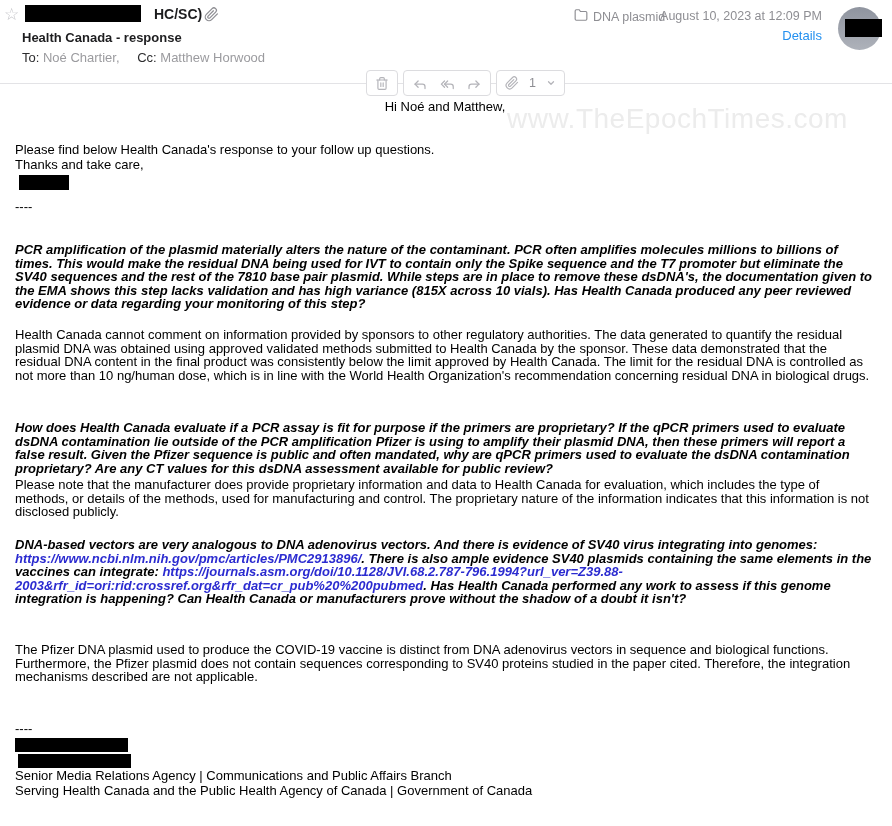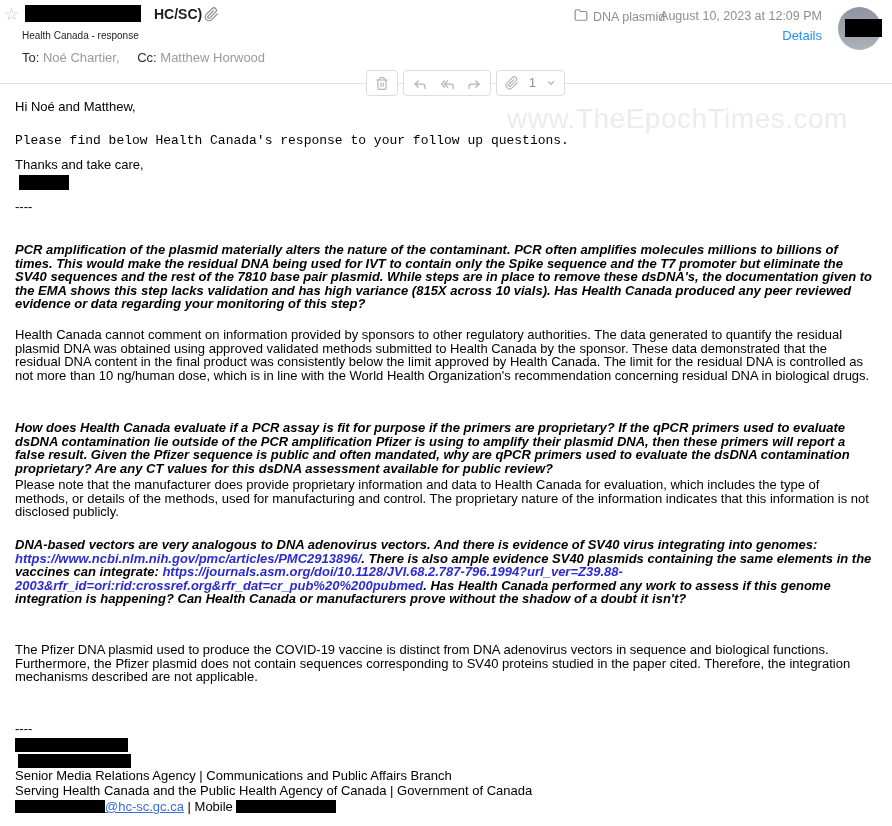--- a/index.html
+++ b/index.html
@@ -7,21 +7,21 @@
   .page {
     position:relative; width:892px; height:826px; background:#fff;
     font-family:"Liberation Sans", sans-serif; color:#000; overflow:hidden;
   }
   
   .star { position:absolute; left:4px; top:4px; font-size:17px; color:#c6c6ca; }
   .redact { background:#000; display:inline-block; }
   .r-name { position:absolute; left:25px; top:5px; width:116px; height:17px; }
   .sender-suffix { position:absolute; left:143px; top:6px; font-size:14px; font-weight:bold; color:#1c1c1e;margin-left:11px; }
   .hdr-clip { position:absolute; left:204px; top:7px; color:#8e8e93; }
-  .subject { position:absolute; left:22px; top:30px; font-size:10px; color:#1d1d1f; }
+  .subject { position:absolute; left:22px; top:30px; font-size:13px; color:#1d1d1f;font-weight:bold; }
   .to-line { position:absolute; left:22px; top:50px; font-size:13px; color:#3c3c3e; }
   .to-line .gray { color:#9b9b9f; }
   .to-line .lbl { color:#2c2c2e; }
   .cc-gap { display:inline-block; width:14px; }
   .mailbox { position:absolute; left:574px; top:8px; display:flex; align-items:center; gap:5px; color:#8e8e93; font-size:12.5px; }
   .date { position:absolute; right:70px; top:9px; font-size:12.5px; color:#8e8e93; }
   .details { position:absolute; right:70px; top:28px; font-size:13px; color:#2490ef; cursor:pointer; }
   .avatar { position:absolute; left:838px; top:7px; width:43px; height:43px; border-radius:50%;
             background:linear-gradient(#8f949f,#aeb2ba); }
   .avatar-bar { position:absolute; left:845px; top:19px; width:37px; height:18px; background:#000; }
@@ -31,21 +31,21 @@
   .tb-box { background:#fff; border:1px solid #dcdcdf; border-radius:4px; padding:3px 8px;
             display:flex; align-items:center; gap:10px; color:#b4b4b9; height:26px; }
   .tb-box svg { display:block; }
   .att-count { font-size:12.5px; color:#8e8e93; }
   
   .watermark { position:absolute; left:507px; top:103px; font-size:28px; color:#ececec; letter-spacing:.5px; white-space:nowrap; }
   
   .para { position:absolute; left:15px; width:860px; font-size:13px; line-height:13.5px; color:#000; }
   .q { font-weight:bold; font-style:italic; }
   .qlink { color:#2b2bd0; overflow-wrap:anywhere; cursor:pointer; }
-  .p-greet { top:100px; } .p-intro { top:134px;font-family:Liberation Mono, monospace; } .p-signoff { top:158px; }
+  .p-greet { top:100px;text-align:center; } .p-intro { top:143px; } .p-signoff { top:158px; }
   .r-signoff { position:absolute; left:19px; top:175px; width:50px; height:15px; }
   .p-div1 { top:200px; } .p-q1 { top:243px; } .p-a1 { top:328px; }
   .p-q2 { top:421px;font-style:italic; } .p-a2 { top:478px; } .p-q3 { top:538px; } .p-a3 { top:643px; }
   .p-div2 { top:722px; }
   
   .r-sig1 { position:absolute; left:15px; top:738px; width:113px; height:14px; }
   .r-sig2 { position:absolute; left:18px; top:754px; width:113px; height:14px; }
   .p-title { top:769px; } .p-org { top:784px; }
   .contact { position:absolute; left:15px; top:799px; display:flex; align-items:center; font-size:13px; }
   .r-email { width:90px; height:13px; } .r-mobile { width:100px; height:13px; }
@@ -150,20 +150,14 @@
 
   <div class="para q p-q3"><span>DNA-based vectors are very analogous to DNA adenovirus vectors. And there is evidence of SV40 virus integrating into genomes: </span><a class="qlink">https://www.ncbi.nlm.nih.gov/pmc/articles/PMC2913896/</a><span>. There is also ample evidence SV40 plasmids containing the same elements in the vaccines can integrate: </span><a class="qlink">https://journals.asm.org/doi/10.1128/JVI.68.2.787-796.1994?url_ver=Z39.88-2003&amp;rfr_id=ori:rid:crossref.org&amp;rfr_dat=cr_pub%20%200pubmed</a><span>. Has Health Canada performed any work to assess if this genome integration is happening? Can Health Canada or manufacturers prove without the shadow of a doubt it isn't?</span></div>
   <div class="para p-a3">The Pfizer DNA plasmid used to produce the COVID-19 vaccine is distinct from DNA adenovirus vectors in sequence and biological functions. Furthermore, the Pfizer plasmid does not contain sequences corresponding to SV40 proteins studied in the paper cited. Therefore, the integration mechanisms described are not applicable.</div>
 
   <div class="para p-div2">----</div>
 
   <span class="redact r-sig1"></span>
   <span class="redact r-sig2"></span>
   <div class="para p-title">Senior Media Relations Agency | Communications and Public Affairs Branch</div>
   <div class="para p-org">Serving Health Canada and the Public Health Agency of Canada | Government of Canada</div>
-  <div class="contact">
-    <span class="redact r-email"></span>
-      <a class="maillink">@hc-sc.gc.ca</a>
-      <span class="mobile-lbl"> | Mobile </span>
-      <span class="redact r-mobile"></span>
-  </div>
 
 </div>
 
 </body></html>

